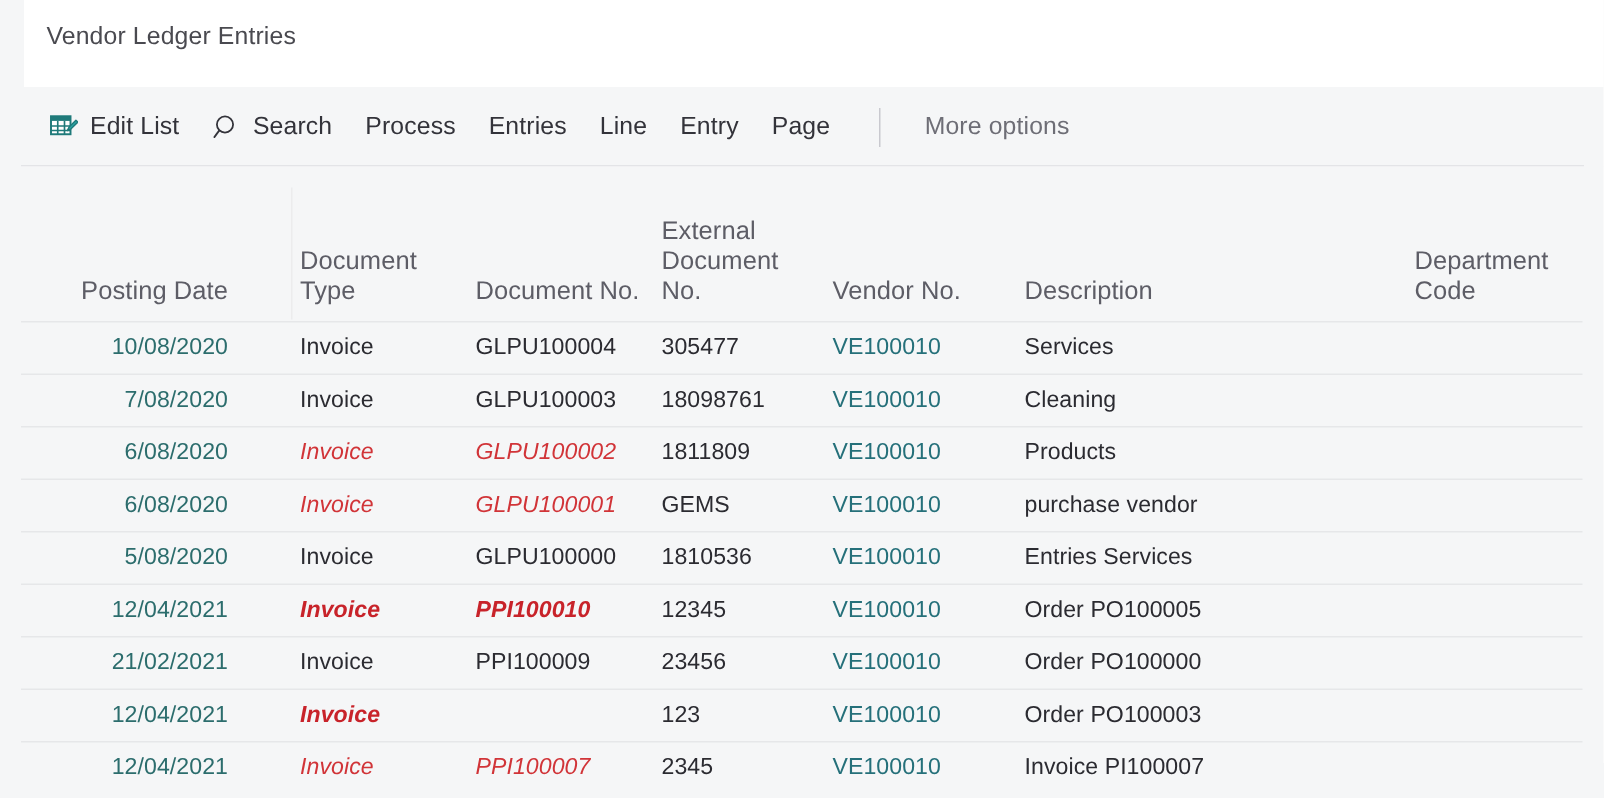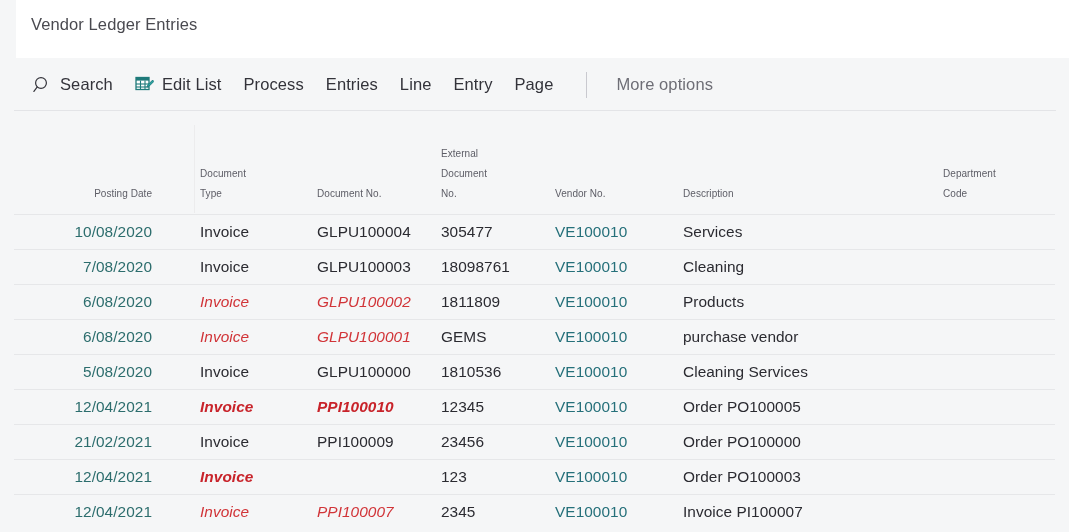--- a/index.html
+++ b/index.html
@@ -92,21 +92,21 @@
     overflow: hidden;
   }
 
   .grid-head {
     position: relative;
     height: 103px;
   }
   .headcell {
     position: absolute;
     bottom: 10px;
-    font-size: 10px;
+    font-size: 17px;
     line-height: 20px;
     color: #5d5d66;
     white-space: pre-line;
     letter-spacing: 0.05px;
   }
   .head-divider {
     position: absolute;
     top: 14px;
     width: 1px;
     height: 88px;
@@ -162,47 +162,47 @@
 <body>
 
 <div id="app">
 
   <div class="titlebar">
     <div class="page-title">Vendor Ledger Entries</div>
   </div>
 
   <div class="commandbar">
     <div class="cmd-inner">
-
-      <div class="cmd-item">
-        <span class="glyph">
-          <svg width="19" height="19" viewBox="0 0 19 19">
-            <circle cx="8" cy="8" r="5.4" fill="none" stroke="#33333a" stroke-width="1.2"></circle>
-            <line x1="4.1" y1="12.1" x2="0.9" y2="16.4" stroke="#33333a" stroke-width="1.2" stroke-linecap="round"></line>
-          </svg>
-        </span>
-        <span>Search</span>
-      </div>
 
       <div class="cmd-item">
         <span class="glyph">
           <svg width="19" height="19" viewBox="0 0 19 19">
             <rect x="1" y="2.5" width="13" height="12" fill="#ffffff" stroke="#1f7a7a" stroke-width="1.3"></rect>
             <rect x="1" y="2.5" width="13" height="3.1" fill="#1f7a7a"></rect>
             <line x1="5.5" y1="5.6" x2="5.5" y2="14.5" stroke="#1f7a7a" stroke-width="1.1"></line>
             <line x1="10" y1="5.6" x2="10" y2="14.5" stroke="#1f7a7a" stroke-width="1.1"></line>
             <line x1="1" y1="9" x2="14" y2="9" stroke="#1f7a7a" stroke-width="1.1"></line>
             <line x1="1" y1="12" x2="14" y2="12" stroke="#1f7a7a" stroke-width="1.1"></line>
             <path d="M17.6 5.1 L13.1 9.6 L11.9 12.1 L14.4 10.9 L18.9 6.4 Z" fill="#2aa3a3" stroke="#1f7a7a" stroke-width="0.9" stroke-linejoin="round"></path>
           </svg>
         </span>
         <span>Edit List</span>
       </div>
 
       <div class="cmd-item">
+        <span class="glyph">
+          <svg width="19" height="19" viewBox="0 0 19 19">
+            <circle cx="8" cy="8" r="5.4" fill="none" stroke="#33333a" stroke-width="1.2"></circle>
+            <line x1="4.1" y1="12.1" x2="0.9" y2="16.4" stroke="#33333a" stroke-width="1.2" stroke-linecap="round"></line>
+          </svg>
+        </span>
+        <span>Search</span>
+      </div>
+
+      <div class="cmd-item">
         <span>Process</span>
       </div>
 
       <div class="cmd-item">
         <span>Entries</span>
       </div>
 
       <div class="cmd-item">
         <span>Line</span>
       </div>
@@ -279,21 +279,21 @@
           <div class="cell c-vend vendor">VE100010</div>
           <div class="cell c-desc">purchase vendor</div>
           <div class="cell c-dept"></div>
         </div>
         <div class="row">
           <div class="cell c-date date">5/08/2020</div>
           <div class="cell c-dtype">Invoice</div>
           <div class="cell c-dno">GLPU100000</div>
           <div class="cell c-extno">1810536</div>
           <div class="cell c-vend vendor">VE100010</div>
-          <div class="cell c-desc">Cleaning Services</div>
+          <div class="cell c-desc">Entries Services</div>
           <div class="cell c-dept"></div>
         </div>
         <div class="row">
           <div class="cell c-date date">12/04/2021</div>
           <div class="cell c-dtype st-redbold">Invoice</div>
           <div class="cell c-dno st-redbold">PPI100010</div>
           <div class="cell c-extno">12345</div>
           <div class="cell c-vend vendor">VE100010</div>
           <div class="cell c-desc">Order PO100005</div>
           <div class="cell c-dept"></div>

